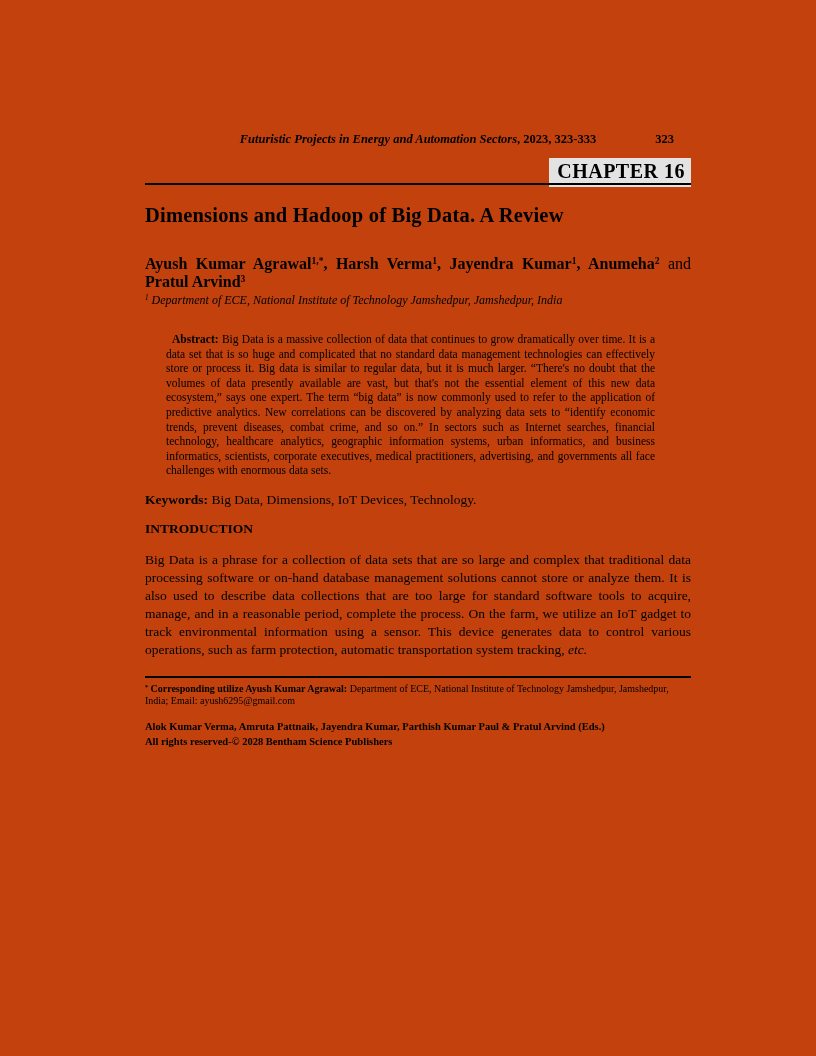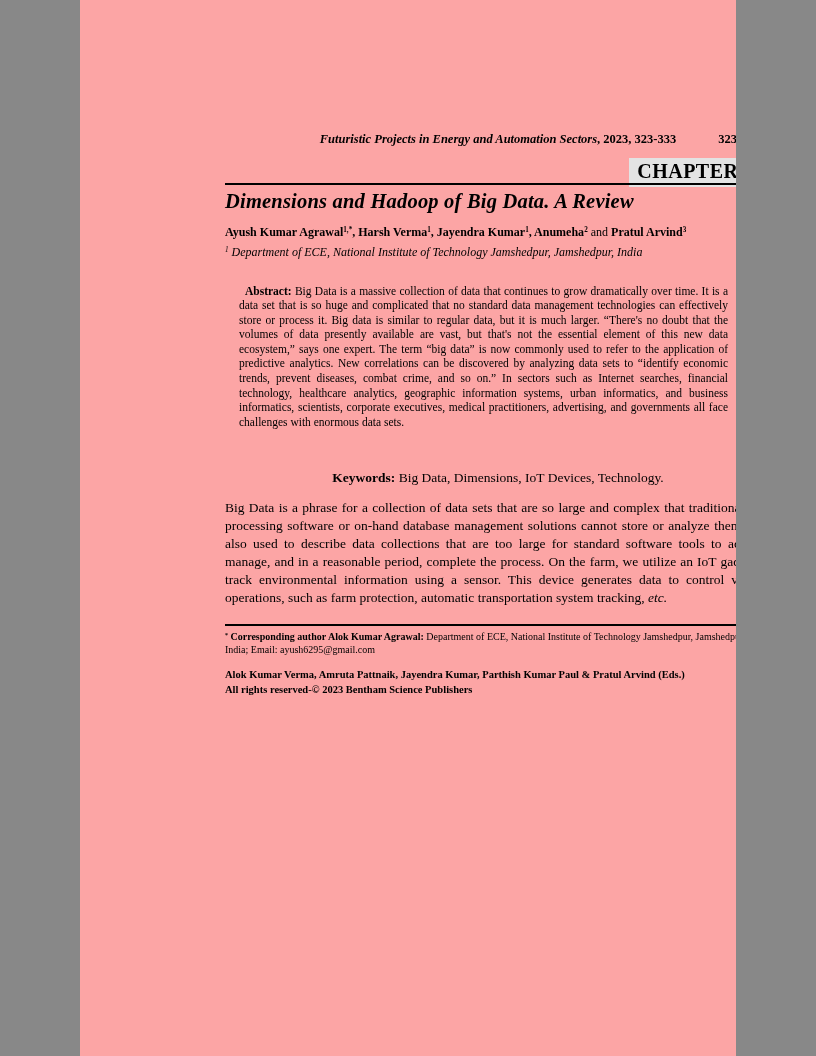--- a/index.html
+++ b/index.html
@@ -1,54 +1,54 @@
 <!DOCTYPE html>
 <html><head>
 <meta charset="utf-8">
 <style>
   * { margin:0; padding:0; box-sizing:border-box; }
   html,body { background:#888; }
   .page {
-    width:656px; height:1056px; background:#fca5a5; position:relative;
+    width:816px; height:1056px; background:#c2410c; position:relative;
     margin:0 auto; color:#000;
     font-family:"Liberation Serif","DejaVu Serif",serif;
     overflow:hidden;
   }
   .content { position:absolute; left:145px; top:0; width:546px; }
 
   .b { font-weight:bold; }
   .i { font-style:italic; }
   sup { font-size:60%; line-height:0; position:relative; top:-0.5em; vertical-align:baseline; }
 
   .running-head {
     margin-top:132px; position:relative; height:16px;
     font-size:12.5px; font-weight:bold; text-align:center;
   }
-  .page-number { position:absolute; right:34px; top:0; font-weight:bold; }
+  .page-number { position:absolute; right:17px; top:0; font-weight:bold; }
 
   .chapter-block { position:relative; margin-top:10px; text-align:right; height:30px; }
   .chapter-badge {
     display:inline-block; font-size:20px; font-weight:bold; letter-spacing:0.5px;
     background:#e3e3e3; padding:2px 6px 4px 8px;
   }
   .header-rule { position:absolute; left:0; right:0; bottom:3px; height:2px; background:#000; }
 
-  .article-title { font-size:20.5px; font-weight:bold; margin-top:2px; letter-spacing:0.2px;font-style:italic; }
+  .article-title { font-size:20.5px; font-weight:bold; margin-top:16px; letter-spacing:0.2px; }
 
-  .authors { font-size:12px; line-height:17.5px; margin-top:11px; text-align:justify; }
+  .authors { font-size:16px; line-height:17.5px; margin-top:28px; text-align:justify; }
 
   .affiliations { }
   .affiliation { font-size:12px; line-height:20px; }
 
   .abstract {
-    margin:22px 0 0 14px; width:489px;
+    margin:22px 0 0 21px; width:489px;
     font-size:11.5px; line-height:14.6px; text-align:justify; text-indent:6px;
   }
 
-  .keywords { font-size:13.5px; margin-top:41px;text-align:center; }
+  .keywords { font-size:13.5px; margin-top:14px; }
 
   .section-heading { font-size:13.5px; font-weight:bold; margin-top:12px; line-height:18px; }
 
   .body-para { font-size:13.5px; line-height:18px; margin-top:13px; text-align:justify; }
 
   .footnote-rule { margin-top:17px; height:2px; background:#000; }
   .footnote { font-size:10px; line-height:12.5px; margin-top:5px; }
 
   .footer { margin-top:11px; text-align:left; font-weight:bold; font-size:10.5px; line-height:15px; }
 </style>
@@ -73,26 +73,27 @@
     <p class="authors"><span class="b">Ayush Kumar Agrawal</span><sup class="b">1,*</sup><span class="b">, </span><span class="b">Harsh Verma</span><sup class="b">1</sup><span class="b">, </span><span class="b">Jayendra Kumar</span><sup class="b">1</sup><span class="b">, </span><span class="b">Anumeha</span><sup class="b">2</sup><span> and </span><span class="b">Pratul Arvind</span><sup class="b">3</sup></p>
 
     <div class="affiliations">
       <p class="affiliation"><sup class="i">1</sup><span class="i"> Department of ECE, National Institute of Technology Jamshedpur, Jamshedpur, India</span></p>
     </div>
 
     <p class="abstract"><span class="b">Abstract:</span><span> Big Data is a massive collection of data that continues to grow dramatically over time. It is a data set that is so huge and complicated that no standard data management technologies can effectively store or process it. Big data is similar to regular data, but it is much larger. “There's no doubt that the volumes of data presently available are vast, but that's not the essential element of this new data ecosystem,” says one expert. The term “big data” is now commonly used to refer to the application of predictive analytics. New correlations can be discovered by analyzing data sets to “identify economic trends, prevent diseases, combat crime, and so on.” In sectors such as Internet searches, financial technology, healthcare analytics, geographic information systems, urban informatics, and business informatics, scientists, corporate executives, medical practitioners, advertising, and governments all face challenges with enormous data sets.</span></p>
 
     <p class="keywords"><span class="b">Keywords:</span><span> Big Data, Dimensions, IoT Devices, Technology.</span></p>
 
+    <h2 class="section-heading">INTRODUCTION</h2>
 
     <p class="body-para"><span>Big Data is a phrase for a collection of data sets that are so large and complex that traditional data processing software or on-hand database management solutions cannot store or analyze them. It is also used to describe data collections that are too large for standard software tools to acquire, manage, and in a reasonable period, complete the process. On the farm, we utilize an IoT gadget to track environmental information using a sensor. This device generates data to control various operations, such as farm protection, automatic transportation system tracking, </span><span class="i">etc.</span></p>
 
     <div class="footnote-rule"></div>
 
-    <p class="footnote"><sup class="b">*</sup><span class="b"> Corresponding author Alok Kumar Agrawal:</span><span> Department of ECE, National Institute of Technology Jamshedpur, Jamshedpur, India; Email: ayush6295@gmail.com</span></p>
+    <p class="footnote"><sup class="b">*</sup><span class="b"> Corresponding utilize Ayush Kumar Agrawal:</span><span> Department of ECE, National Institute of Technology Jamshedpur, Jamshedpur, India; Email: ayush6295@gmail.com</span></p>
 
     <div class="footer">
       <p>Alok Kumar Verma, Amruta Pattnaik, Jayendra Kumar, Parthish Kumar Paul &amp; Pratul Arvind (Eds.)</p>
-      <p>All rights reserved-© 2023 Bentham Science Publishers</p>
+      <p>All rights reserved-© 2028 Bentham Science Publishers</p>
     </div>
 
   </div>
 </div>
 
 </body></html>

